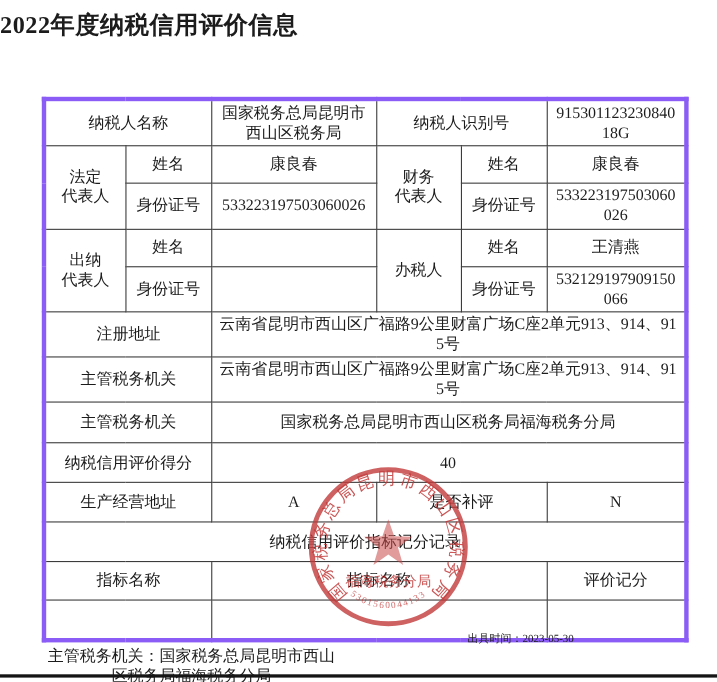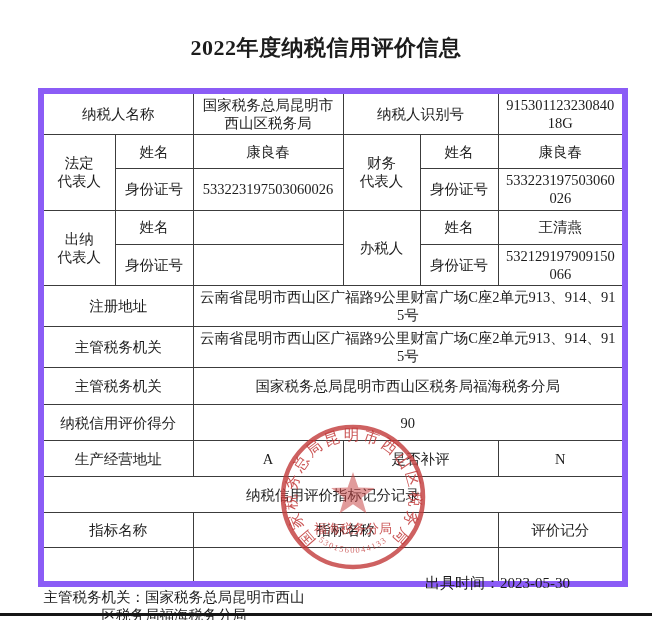--- a/index.html
+++ b/index.html
@@ -2,41 +2,41 @@
 <html><head>
 <meta charset="utf-8">
 <style>
   html,body { margin:0; padding:0; }
   body {
     width:652px; height:620px; position:relative; background:#ffffff;
     font-family:"Liberation Serif","DejaVu Serif",serif; color:#1c1c1c;
     overflow:hidden;
   }
   .title {
-    position:absolute; top:8px; left:0; width:652px; text-align:center;
-    font-size:22px; font-weight:bold; letter-spacing:0.5px;margin-top:25px;
+    position:absolute; top:8px; left:0; width:652px; 
+    font-size:22px; font-weight:bold; letter-spacing:0.5px;
   }
   table.main {
     position:absolute; left:38px; top:88px; width:584px;
-    border-collapse:collapse; table-layout:fixed; border:6px solid #8b5cf6;
+    border-collapse:collapse; table-layout:fixed; border:4px solid #8b5cf6;
   }
   table.main td {
     border:1.5px solid #3c3c3c; text-align:center; vertical-align:middle;
     font-size:14.5px; line-height:1.25; padding:2px 6px;
     word-wrap:break-word; word-break:break-all; overflow:hidden;
   }
   td.prewrap { white-space:pre-line; }
   td.tb-thin { border-bottom-width:1px; }
   td.tt-thin { border-top-width:1px; }
   .footer-authority {
     position:absolute; left:38px; top:588px; width:272px; text-align:center;
     font-size:14.5px; line-height:1.25;
   }
   .footer-date {
-    position:absolute; left:425px; top:574px; font-size:15px; white-space:nowrap;
+    position:absolute; left:425px; top:574px; font-size:10px; white-space:nowrap;
   }
   .seal {
     position:absolute; left:278px; top:422px; width:150px; height:150px;
     pointer-events:none;
   }
   .bottom-line {
     position:absolute; left:0; top:613px; width:652px; height:3px; background:#151515;
   }
 </style>
 </head>
@@ -98,21 +98,21 @@
     <tr style="height:38px">
       <td colspan="2">主管税务机关</td>
       <td colspan="4">云南省昆明市西山区广福路9公里财富广场C座2单元913、914、915号</td>
     </tr>
     <tr style="height:37px">
       <td colspan="2">主管税务机关</td>
       <td colspan="4">国家税务总局昆明市西山区税务局福海税务分局</td>
     </tr>
     <tr style="height:36px">
       <td colspan="2">纳税信用评价得分</td>
-      <td colspan="4">90</td>
+      <td colspan="4">40</td>
     </tr>
     <tr style="height:36px">
       <td colspan="2">生产经营地址</td>
       <td>A</td>
       <td colspan="2">是否补评</td>
       <td>N</td>
     </tr>
     <tr style="height:36px">
       <td colspan="6">纳税信用评价指标记分记录</td>
     </tr>

